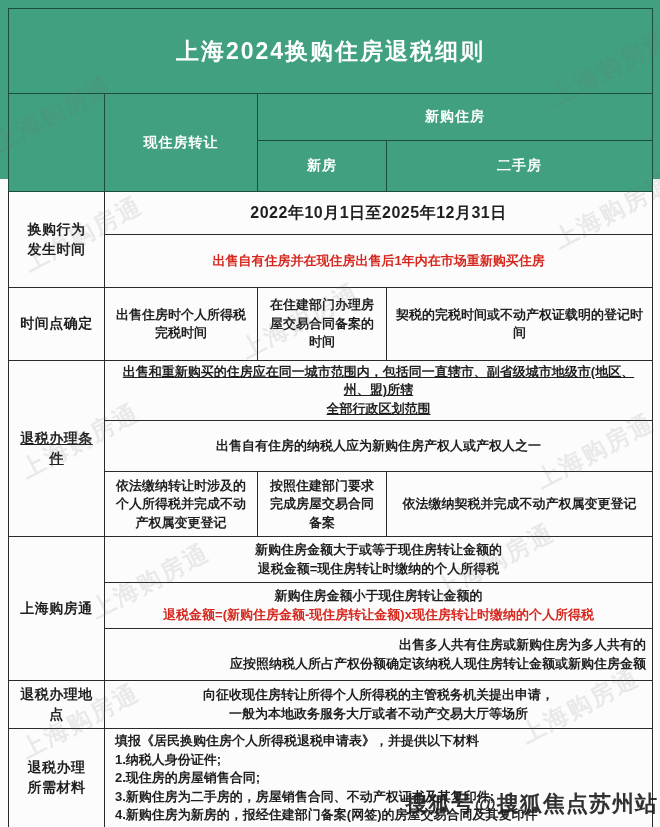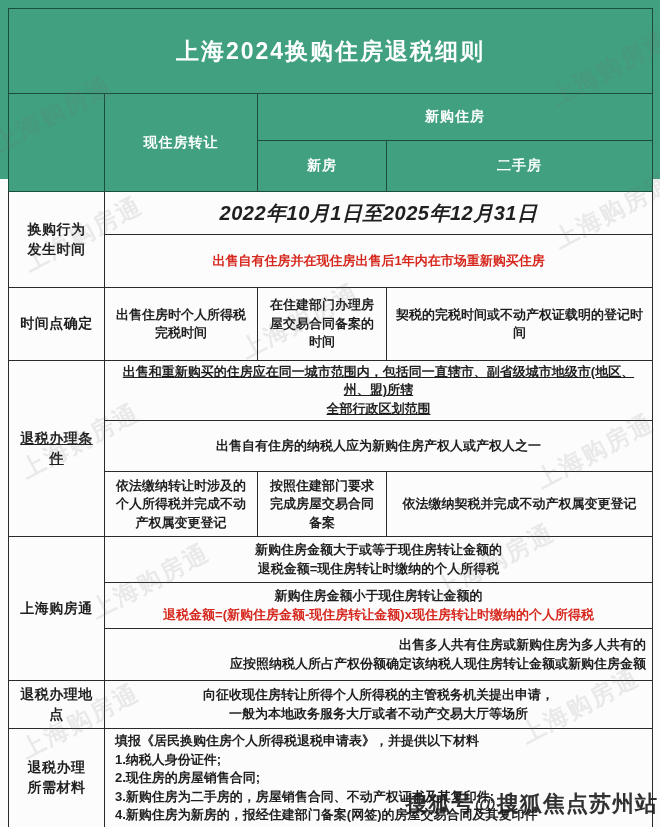--- a/index.html
+++ b/index.html
@@ -25,21 +25,21 @@
     font-size:13px;line-height:1.42;
     padding:2px 6px;word-break:break-all;
   }
   td.g{
     background:var(--green,#41a080);color:#fdfffe;
     border-color:#1d4e3d;font-size:14px;letter-spacing:1px;margin-left:36px;
   }
   td.title-cell{font-size:23px;letter-spacing:2px;height:80px;}
   td.rowlabel{font-size:14px;letter-spacing:.5px;background:transparent;}
   .red{color:var(--red,#d6281e);}
-  td.datecell{font-size:20px;letter-spacing:.5px;font-style:italic;}
+  td.datecell{font-size:16px;letter-spacing:.5px;}
   td.left{text-align:left;padding-left:10px;}
   
   tr.h-hdr1 td{height:42px;} tr.h-hdr2 td{height:46px;}
   tr.h-pa td{height:38px;}  tr.h-pb td{height:48px;margin-top:36px;}
   tr.h-time td{height:68px;}
   tr.h-ca td{height:40px;text-decoration:underline;}  tr.h-cb td{height:46px;} tr.h-cc td{height:60px;}
   tr.h-aa td{height:41px;}  tr.h-ab td{height:41px;} tr.h-ac td{height:47px;text-align:right;}
   tr.h-loc td{height:43px;}
   tr.h-mat td{height:94px;}
   

